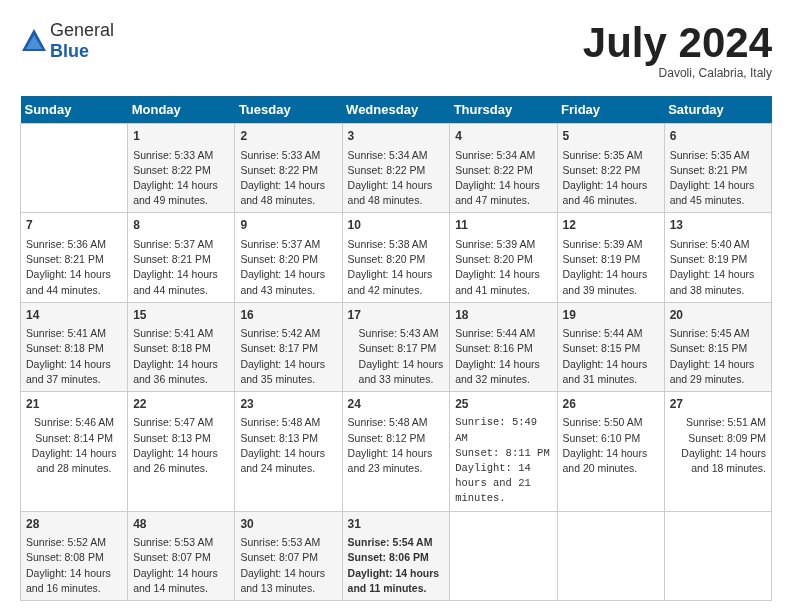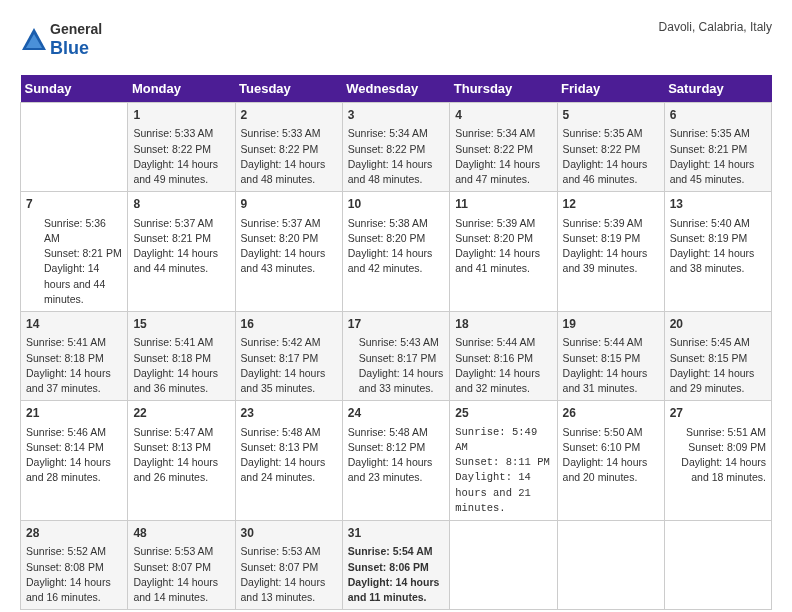--- a/index.html
+++ b/index.html
@@ -14,22 +14,22 @@
       display: flex;
       justify-content: space-between;
       align-items: flex-start;
       margin-bottom: 16px;
     }
     .logo {
       display: flex;
       align-items: center;
     }
     .logo-text-general {
-      font-size: 14px;
-      font-weight: bold;
+      font-size: 18px;
+      font-weight: normal;
       color: #333;
     }
     .logo-text-blue {
       font-size: 18px;
       font-weight: bold;
       color: #1a5dad;
     }
     .logo-icon {
       width: 28px;
       height: 28px;
@@ -47,21 +47,21 @@
     .subtitle {
       font-size: 12px;
       color: #444;
     }
     table {
       width: 100%;
       border-collapse: collapse;
       font-size: 11px;
     }
     thead tr th {
-      background-color: #4c1d95;
+      background-color: #0369a1;
       color: #fff;
       padding: 6px 4px;
       text-align: left;
       font-size: 13px;
       font-weight: bold;
     }
     tbody tr td {
       border: 1px solid #ccc;
       vertical-align: top;
       padding: 4px 5px;
@@ -98,20 +98,21 @@
     <svg class="logo-icon" viewBox="0 0 28 28" xmlns="http://www.w3.org/2000/svg">
       <polygon points="14,2 26,24 2,24" fill="#1a5dad"></polygon>
       <polygon points="14,8 22,22 6,22" fill="#4a90d9"></polygon>
     </svg>
     <div>
       <span class="logo-text-general">General</span><br>
       <span class="logo-text-blue">Blue</span>
     </div>
   </div>
   <div class="title-block">
+    <div class="main-title">July 2024</div>
     <div class="subtitle">Davoli, Calabria, Italy</div>
   </div>
 </div>
 
 <table>
   <thead>
     <tr id="header-row">
     <th>Sunday</th>
         <th>Monday</th>
         <th>Tuesday</th>
@@ -157,21 +158,21 @@
         <td>
           <span class="day-number">6</span>
           <div class="day-info" style="white-space: pre-line;">Sunrise: 5:35 AM
 Sunset: 8:21 PM
 Daylight: 14 hours and 45 minutes.</div>
         </td>
       </tr>
       <tr>
         <td>
           <span class="day-number">7</span>
-          <div class="day-info" style="white-space: pre-line; margin-left: 18px;">Sunrise: 5:36 AM
+          <div class="day-info" style="white-space: pre-line;">Sunrise: 5:36 AM
 Sunset: 8:21 PM
 Daylight: 14 hours and 44 minutes.</div>
         </td>
         <td>
           <span class="day-number">8</span>
           <div class="day-info" style="white-space: pre-line;">Sunrise: 5:37 AM
 Sunset: 8:21 PM
 Daylight: 14 hours and 44 minutes.</div>
         </td>
         <td>
@@ -245,21 +246,21 @@
         <td>
           <span class="day-number">20</span>
           <div class="day-info" style="white-space: pre-line;">Sunrise: 5:45 AM
 Sunset: 8:15 PM
 Daylight: 14 hours and 29 minutes.</div>
         </td>
       </tr>
       <tr>
         <td>
           <span class="day-number">21</span>
-          <div class="day-info" style="white-space: pre-line;">Sunrise: 5:46 AM
+          <div class="day-info" style="white-space: pre-line; text-align: center;">Sunrise: 5:46 AM
 Sunset: 8:14 PM
 Daylight: 14 hours and 28 minutes.</div>
         </td>
         <td>
           <span class="day-number">22</span>
           <div class="day-info" style="white-space: pre-line;">Sunrise: 5:47 AM
 Sunset: 8:13 PM
 Daylight: 14 hours and 26 minutes.</div>
         </td>
         <td>

